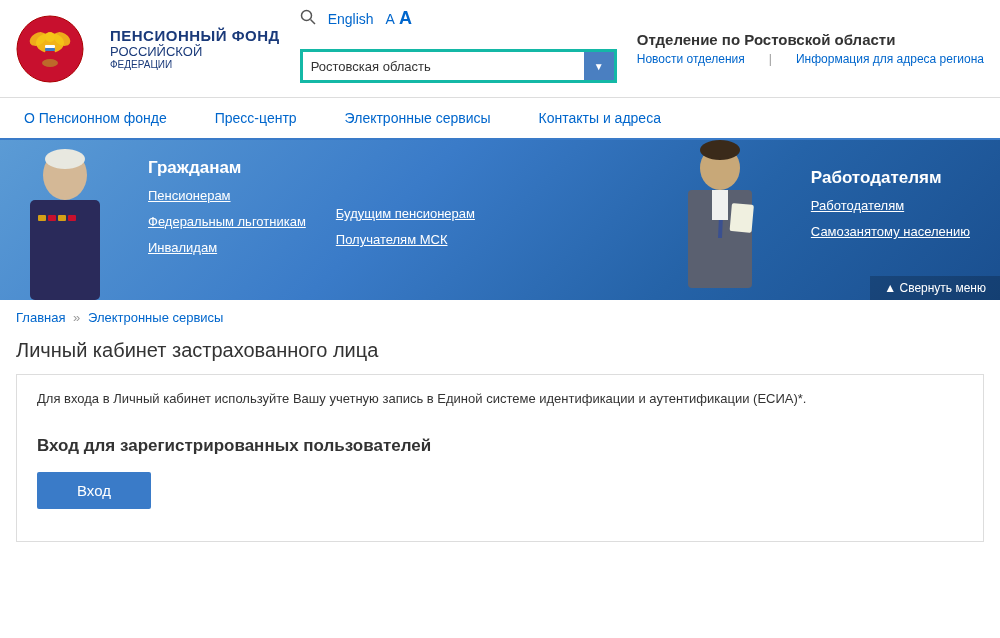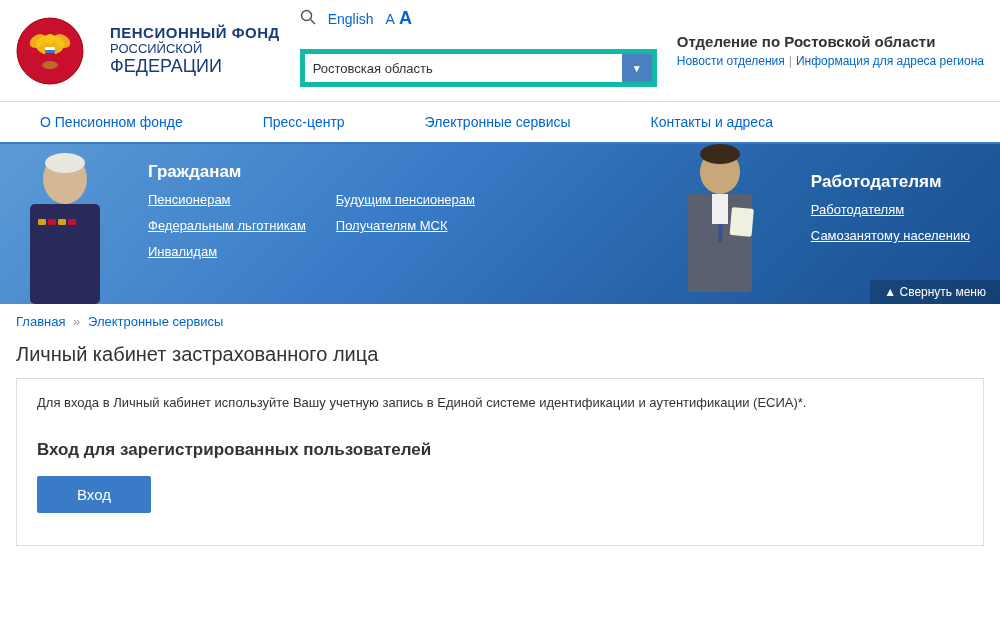--- a/index.html
+++ b/index.html
@@ -4,39 +4,39 @@
   <style>
     * { margin: 0; padding: 0; box-sizing: border-box; }
     body { font-family: Arial, sans-serif; font-size: 14px; background: #fff; color: #333; width: 1000px; }
 
     
     .header { display: flex; align-items: center; padding: 8px 16px; border-bottom: 1px solid #ddd; background: #fff; }
     .logo-area { display: flex; align-items: center; gap: 10px; min-width: 260px; }
     .logo-title { display: flex; flex-direction: column; margin-left: 16px; }
     .logo-title .line1 { font-size: 15px; font-weight: bold; color: #1a3a7a; letter-spacing: 0.5px; }
     .logo-title .line2 { font-size: 13px; color: #1a3a7a; }
-    .logo-title .line3 { font-size: 18px; color: #1a3a7a; }
+    .logo-title .line3 { font-size: 10px; color: #1a3a7a; }
 
     .header-center { flex: 1; display: flex; flex-direction: column; padding-left: 20px; }
     .header-tools { display: flex; align-items: center; gap: 12px; padding-bottom: 20px; }
     .search-icon-wrap { cursor: pointer; color: #555; }
     .lang-link { color: #0066cc; text-decoration: none; font-size: 14px; }
     .font-size-controls { display: flex; gap: 4px; align-items: baseline; }
     .font-small { font-size: 14px; color: #0066cc; cursor: pointer; }
     .font-large { font-size: 18px; color: #0066cc; cursor: pointer; font-weight: bold; }
 
     .header-right { display: flex; flex-direction: column; padding-left: 20px; justify-content: center; }
     .region-label { font-size: 15px; font-weight: bold; color: #333; margin-bottom: 4px; }
-    .region-links { display: flex; gap: 4px; font-size: 12px; }
+    .region-links { display: flex; gap: 24px; font-size: 12px; }
     .region-links a { color: #0066cc; text-decoration: none; }
     .region-links span { color: #999; }
 
     
     .nav-bar { background: #fff; border-bottom: 2px solid #3a7bc8; display: flex; }
-    .nav-item { padding: 12px 40px; color: #0066cc; font-size: 14px; cursor: pointer; text-decoration: none; display: block; }
+    .nav-item { padding: 12px 24px; color: #0066cc; font-size: 14px; cursor: pointer; text-decoration: none; display: block; }
 
     
     .hero { background: linear-gradient(135deg, #5b9bd5 0%, #3a7bc8 40%, #2563a8 70%, #1a4f8f 100%); position: relative; display: flex; align-items: flex-start; min-height: 160px; overflow: hidden; }
     .hero-col-title { font-size: 17px; font-weight: bold; color: #fff; margin-bottom: 10px; }
     .hero-col-links { display: flex; flex-direction: column; gap: 6px; }
     .hero-col-links a { color: #fff; text-decoration: underline; font-size: 13px; cursor: pointer; }
 
     .collapse-btn { position: absolute; bottom: 0; right: 0; background: rgba(0,0,0,0.2); color: #fff; padding: 5px 14px; font-size: 12px; cursor: pointer; display: flex; align-items: center; gap: 4px; margin-left: 15px; }
 
     
@@ -53,21 +53,21 @@
     .info-text { font-size: 13px; color: #333; margin-bottom: 20px; }
 
     .login-section { display: flex; flex-direction: column; align-items: flex-start; padding: 10px 0 16px; }
     .login-title { font-size: 17px; font-weight: bold; color: #333; margin-bottom: 16px; }
     .login-btn { background: #3a7bc8; color: #fff; border: none; padding: 10px 40px; font-size: 15px; cursor: pointer; border-radius: 2px; }
 
     
     .logo-svg-wrap { width: 68px; height: 68px; }
 
     
-    .region-input-area { display: flex; align-items: center; border: 5px solid #14b8a6; margin-bottom: 6px; }
+    .region-input-area { display: flex; align-items: center; border: 3px solid #14b8a6; margin-bottom: 6px; }
     .region-input { border: none; outline: none; padding: 5px 8px; font-size: 13px; flex: 1; color: #333; }
     .region-arrow-btn { background: #4a7fc1; border: none; color: #fff; padding: 5px 10px; cursor: pointer; font-size: 10px; height: 28px; }
   </style>
 </head>
 <body>
 
 <div class="header">
   <div class="logo-area">
 
     <div class="logo-svg-wrap">
@@ -150,21 +150,21 @@
 
   <div style="flex:1;padding:18px 20px 36px 148px;display:flex;gap:30px;">
     <div style="display:flex;flex-direction:column;">
       <div class="hero-col-title">Гражданам</div>
       <div class="hero-col-links">
         <a style="color:#fff;text-decoration:underline;font-size:13px;cursor:pointer;margin-bottom:5px;">Пенсионерам</a>
         <a style="color:#fff;text-decoration:underline;font-size:13px;cursor:pointer;margin-bottom:5px;">Федеральным льготникам</a>
         <a style="color:#fff;font-size:13px;cursor:pointer;">Инвалидам</a>
       </div>
     </div>
-    <div style="display:flex;flex-direction:column;margin-top:30px;">
+    <div style="display:flex;flex-direction:column;margin-top:48px;">
       <div class="hero-col-links">
         <a style="color:#fff;text-decoration:underline;font-size:13px;cursor:pointer;margin-bottom:5px;">Будущим пенсионерам</a>
         <a style="color:#fff;text-decoration:underline;font-size:13px;cursor:pointer;">Получателям МСК</a>
       </div>
     </div>
 
     <div style="flex:1;position:relative;">
       <div style="position:absolute;right:200px;bottom:-36px;">
         <svg width="120" height="150" viewBox="0 0 120 150">
 

